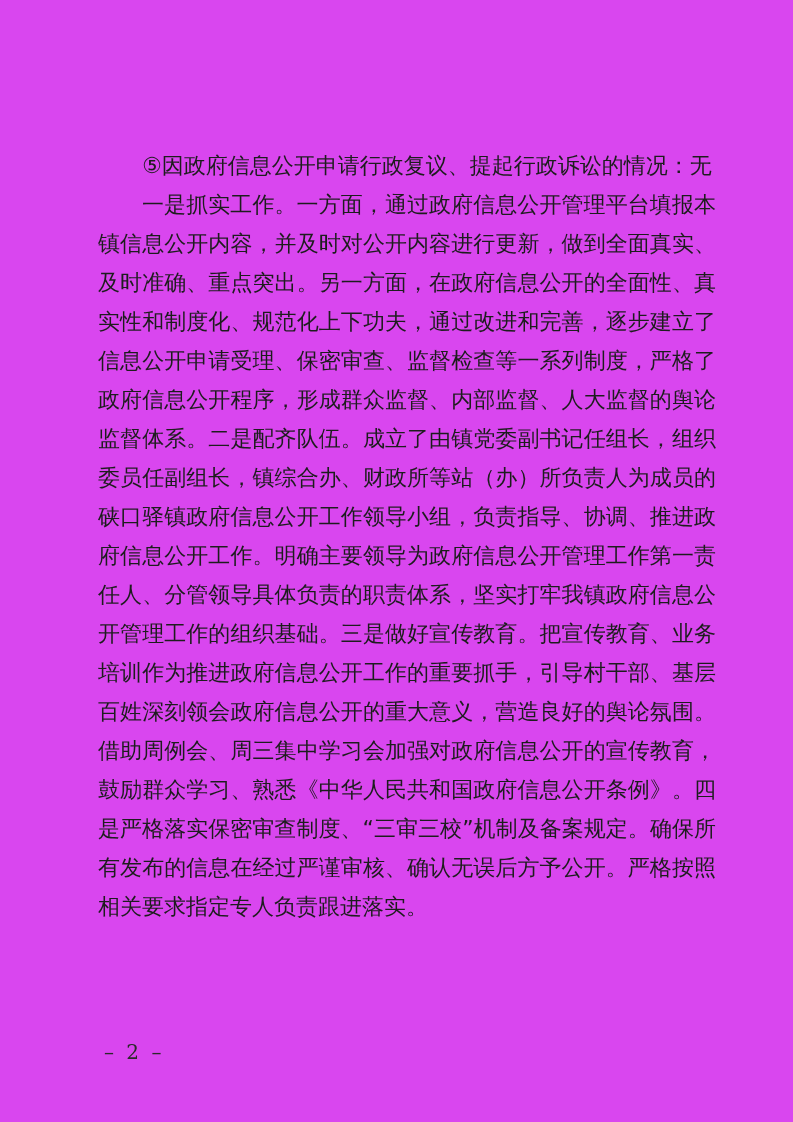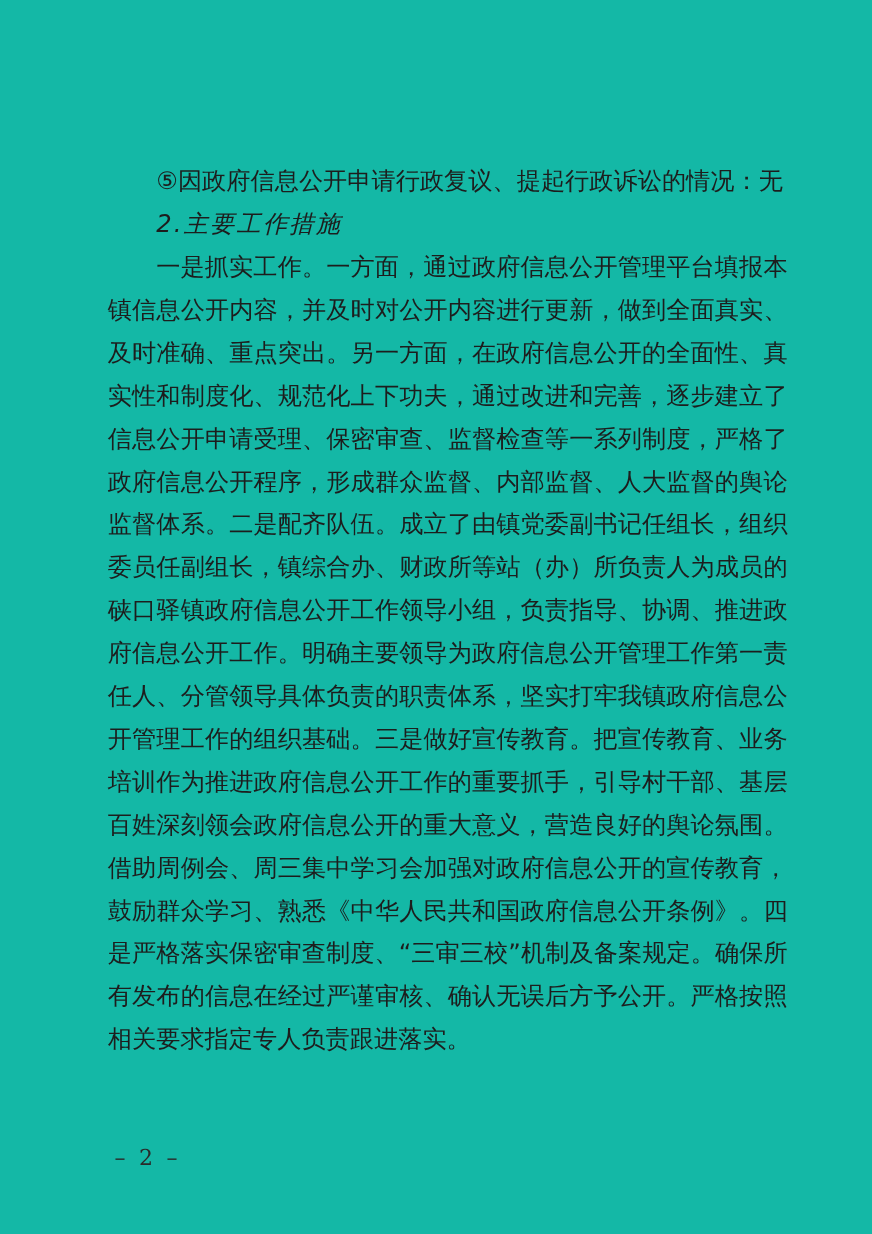--- a/index.html
+++ b/index.html
@@ -4,21 +4,21 @@
 <style>
   * { margin: 0; padding: 0; box-sizing: border-box; }
   html, body {
     background: #ffffff;
     font-family: "DejaVu Sans", sans-serif;
   }
   .page {
     position: relative;
     width: 793px;
     height: 1122px;
-    background: #14b8a6;
+    background: #d946ef;
     overflow: hidden;
     color: #1d1d1d;
   }
   .content {
     position: absolute;
     left: 98px;
     top: 146px;
     width: 618px;
   }
   .para {
@@ -48,20 +48,19 @@
   }
 </style>
 </head>
 <body>
 
 <div class="page">
 
   <div class="content">
     <p class="para">⑤因政府信息公开申请行政复议、提起行政诉讼的情况：无</p>
 
-    <p class="para heading">2.主要工作措施</p>
 
     <p class="para">一是抓实工作。一方面，通过政府信息公开管理平台填报本镇信息公开内容，并及时对公开内容进行更新，做到全面真实、及时准确、重点突出。另一方面，在政府信息公开的全面性、真实性和制度化、规范化上下功夫，通过改进和完善，逐步建立了信息公开申请受理、保密审查、监督检查等一系列制度，严格了政府信息公开程序，形成群众监督、内部监督、人大监督的舆论监督体系。二是配齐队伍。成立了由镇党委副书记任组长，组织委员任副组长，镇综合办、财政所等站（办）所负责人为成员的硖口驿镇政府信息公开工作领导小组，负责指导、协调、推进政府信息公开工作。明确主要领导为政府信息公开管理工作第一责任人、分管领导具体负责的职责体系，坚实打牢我镇政府信息公开管理工作的组织基础。三是做好宣传教育。把宣传教育、业务培训作为推进政府信息公开工作的重要抓手，引导村干部、基层百姓深刻领会政府信息公开的重大意义，营造良好的舆论氛围。借助周例会、周三集中学习会加强对政府信息公开的宣传教育，鼓励群众学习、熟悉《中华人民共和国政府信息公开条例》。四是严格落实保密审查制度、“三审三校”机制及备案规定。确保所有发布的信息在经过严谨审核、确认无误后方予公开。严格按照相关要求指定专人负责跟进落实。</p>
   </div>
 
   <div class="footer">– 2 –</div>
 
 </div>
 
 </body></html>

